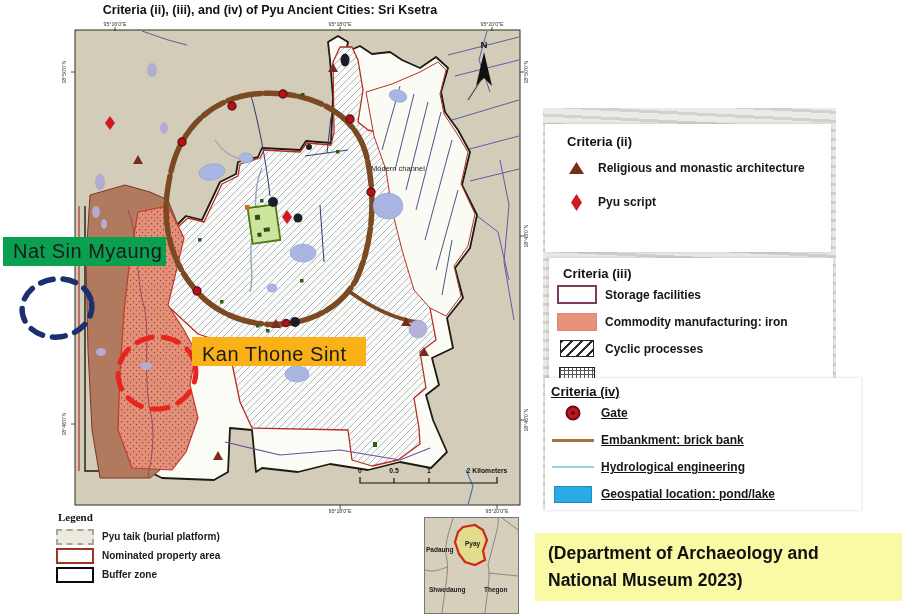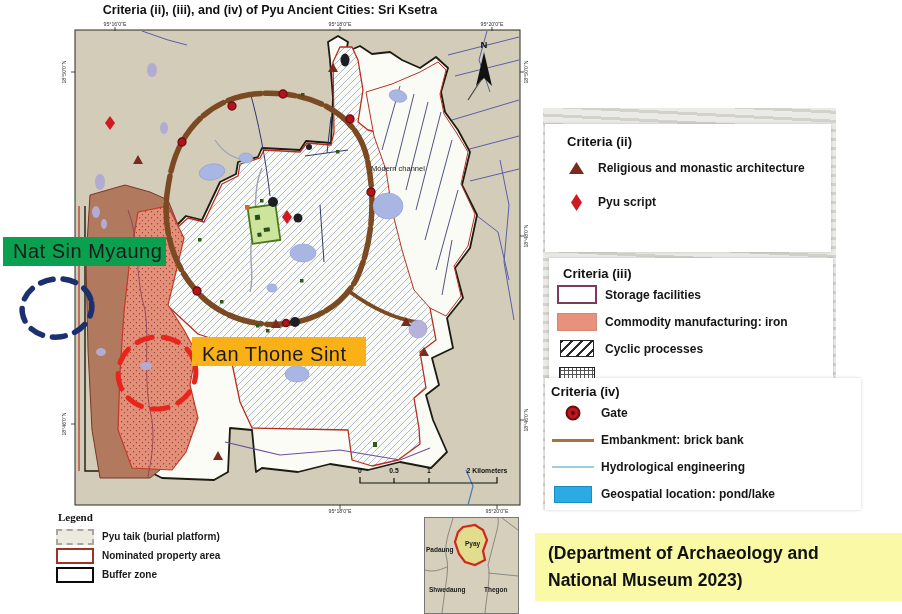--- a/index.html
+++ b/index.html
@@ -25,21 +25,21 @@
   .legend-label{font-size:10px;font-weight:bold;color:#1a1a1a;white-space:nowrap;}
   
   #inset{left:424px;top:517px;width:93px;height:95px;border:1px solid #777;background:#d6cfbc;}
   
   #criteria-panel{left:543px;top:108px;width:293px;height:402px;
      background:#e0dfda;
      background-image:repeating-linear-gradient(3deg,rgba(255,255,255,.35) 0 6px,rgba(170,168,160,.25) 6px 9px);}
   .crit-box{position:absolute;background:#fff;box-shadow:0 0 3px rgba(0,0,0,.18);}
   #box-ii{left:2px;top:16px;width:277px;height:128px;padding-left:9px;}
   #box-iii{left:6px;top:150px;width:284px;height:122px;}
-  #box-iv{left:2px;top:270px;width:316px;height:132px;}
+  #box-iv{left:2px;top:270px;width:316px;height:132px;text-decoration:underline;}
   .crit-heading{font-size:13px;font-weight:bold;color:#111;margin:0;}
   #box-ii .crit-heading{padding:10px 0 0 13px;}
   #box-iii .crit-heading{padding:8px 0 0 14px;}
   #box-iv .crit-heading{padding:6px 0 0 6px;}
   .crit-row{display:flex;align-items:center;}
   .crit-icon{width:44px;display:flex;justify-content:center;align-items:center;flex:0 0 auto;}
   .crit-label{font-size:12px;font-weight:bold;color:#161616;white-space:nowrap;}
   #box-ii .crit-row{height:30px;margin-top:4px;}
   #box-iii .crit-row{height:27px;}
   #box-iii .crit-icon{width:56px;}

